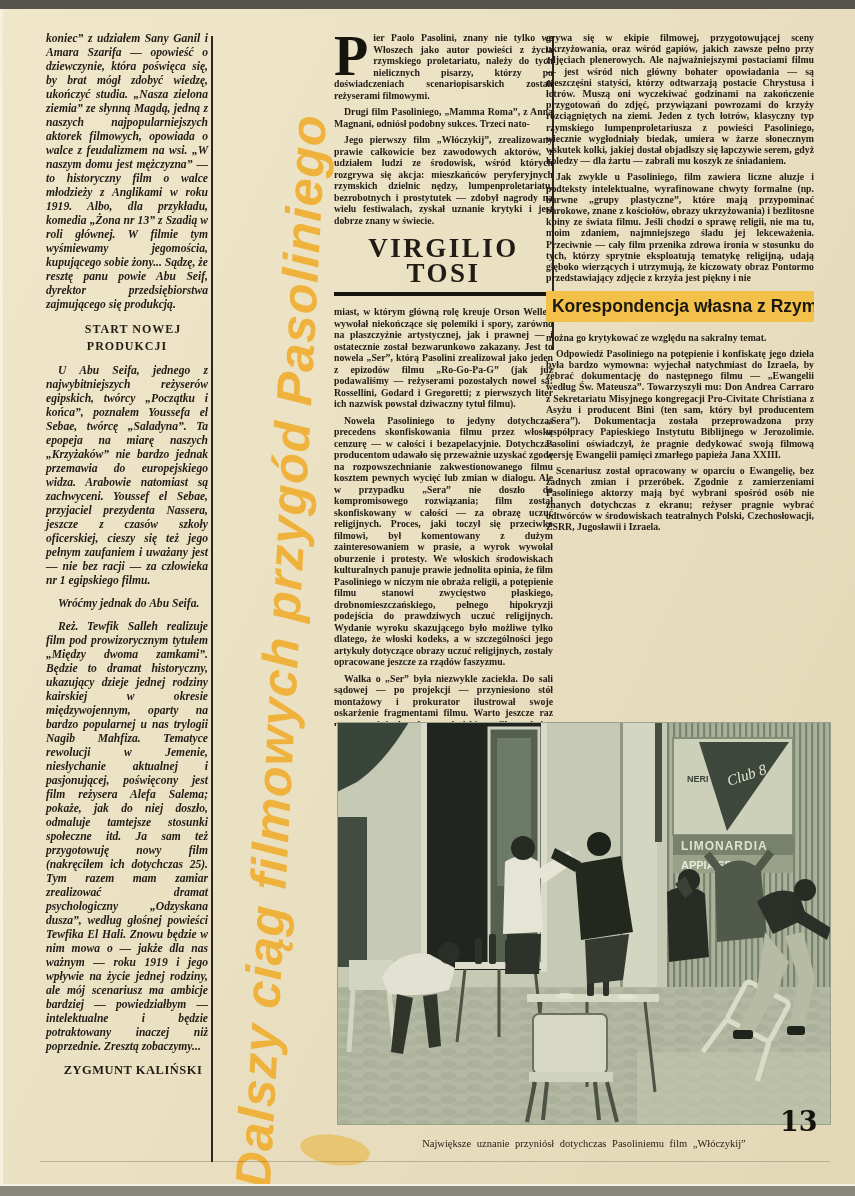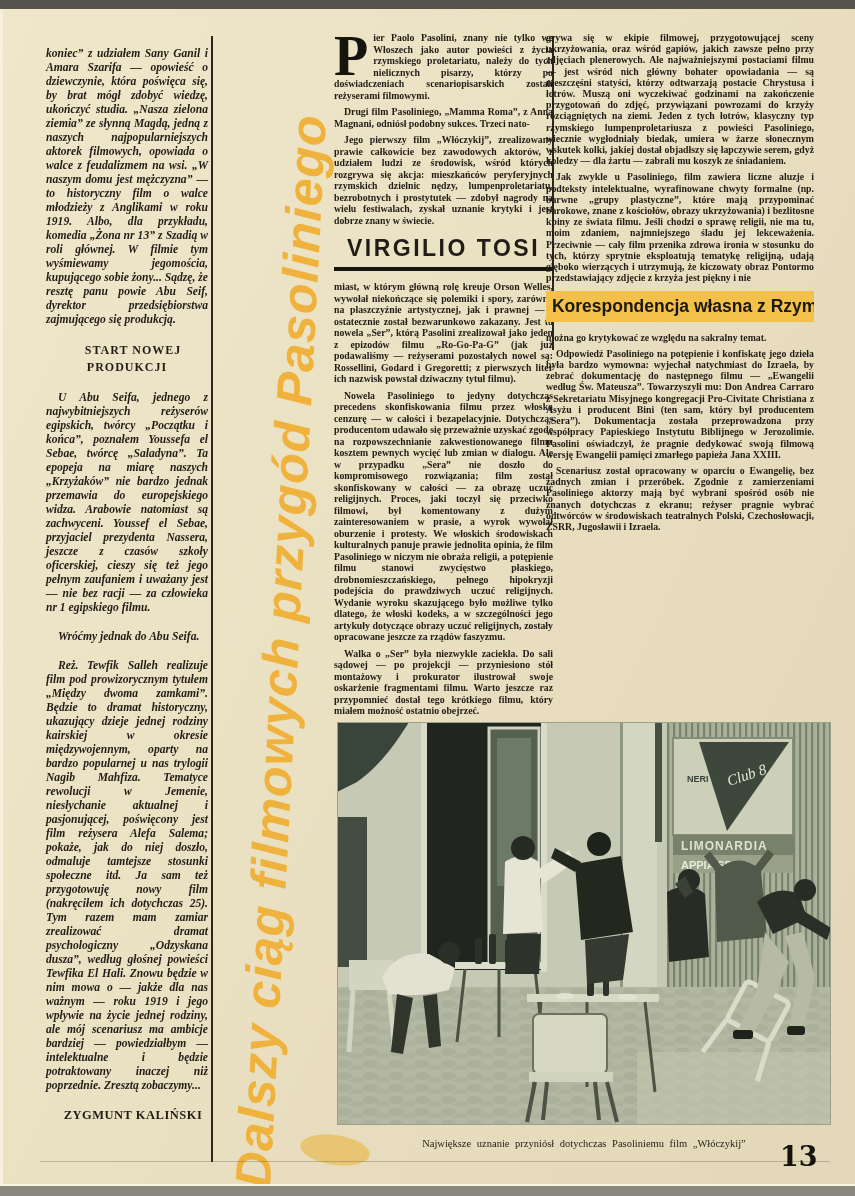--- a/index.html
+++ b/index.html
@@ -15,53 +15,53 @@
   .edge-top{position:absolute;left:0;top:0;width:855px;height:9px;background:#55534b;z-index:6;}
   .edge-left{position:absolute;left:0;top:9px;width:3px;height:1177px;background:#f6f0dc;z-index:6;}
   .edge-bottom{position:absolute;left:0;bottom:0;width:855px;height:10px;background:#8a887c;border-top:2px solid #f8f3e3;z-index:6;}
 
   .rule-v{position:absolute;width:2px;background:#2b2720;z-index:3;}
   #rule1{left:211px;top:36px;height:1126px;}
   #rule2{left:552px;top:36px;height:314px;}
   .footline{position:absolute;left:40px;top:1161px;width:790px;height:1px;background:rgba(60,50,30,.25);z-index:3;}
 
   .col{position:absolute;top:32px;color:#211d16;text-align:justify;z-index:3;}
-  .col p{margin:15px 0 9px;text-indent:12px;}
+  .col p{margin:0 0 9px;text-indent:12px;}
   .col p.cont{text-indent:0;}
 
   .col-left{left:46px;width:162px;font-style:italic;font-weight:700;font-size:11.6px;line-height:14px;}
   .left-heading{font-style:normal;font-weight:bold;text-align:center;font-size:12px;line-height:17px;letter-spacing:1px;margin:13px 0 10px;text-indent:0;}
   .byline{font-style:normal;font-weight:bold;text-align:center;font-size:12.5px;letter-spacing:.5px;margin-top:2px;text-indent:0;}
 
   .col-mid{left:334px;width:219px;height:694px;overflow:hidden;font-weight:bold;font-size:9.8px;line-height:11.5px;}
   .col-mid p{margin:0 0 5px;text-indent:10px;}
   .dropcap{float:left;font-size:56px;line-height:42px;padding:3px 5px 0 0;font-weight:bold;color:#17130d;}
   .mid-heading{
-    font-family:Liberation Sans, sans-serif;font-weight:bold;font-size:23px;letter-spacing:2.5px;
+    font-family:Liberation Serif, serif;font-weight:bold;font-size:27px;letter-spacing:2.5px;
     text-align:center;line-height:25px;border-bottom:4px solid #17140f;padding-bottom:6px;margin:10px 0 10px;
   }
 
   .col-right{left:546px;width:268px;height:702px;overflow:hidden;font-weight:bold;font-size:9.8px;line-height:11.2px;}
   .col-right p{margin:0 0 5px;text-indent:10px;}
   .band{
     background:#f3c04a;width:292px;margin:8px 0 10px -2px;padding:10px 0 9px;text-align:center;
     font-family:"Liberation Sans",sans-serif;font-weight:bold;font-size:17.5px;color:#1b1812;text-indent:0;
   }
 
   .headline-diagonal{
     position:absolute;left:224px;top:1186px;width:1280px;transform-origin:0 0;transform:rotate(-87deg);
     font-family:"Liberation Sans",sans-serif;font-style:italic;font-weight:bold;font-size:50px;
     letter-spacing:1px;white-space:nowrap;color:#efb23c;z-index:1;
   }
 
   .photo{position:absolute;left:337px;top:722px;width:494px;height:333px;z-index:4;}
   .photo svg{display:block;}
   .caption{position:absolute;left:337px;top:1138px;width:494px;text-align:center;
     font-weight:normal;font-size:10.5px;color:#26221a;word-spacing:3px;z-index:4;}
-  .pageno{position:absolute;left:780px;top:1141px;font-family:"DejaVu Serif",serif;
+  .pageno{position:absolute;left:780px;top:1106px;font-family:"DejaVu Serif",serif;
     font-weight:bold;font-size:27px;color:#16130d;z-index:5;}
 
   .stain{position:absolute;border-radius:50%;z-index:2;pointer-events:none;}
   #stain1{left:580px;top:990px;width:60px;height:26px;background:rgba(214,168,60,.25);transform:rotate(-12deg);}
   #stain2{left:300px;top:1135px;width:70px;height:30px;background:rgba(233,176,52,.55);transform:rotate(8deg);}
 </style>
 </head>
 <body>
 
 <div class="page">

